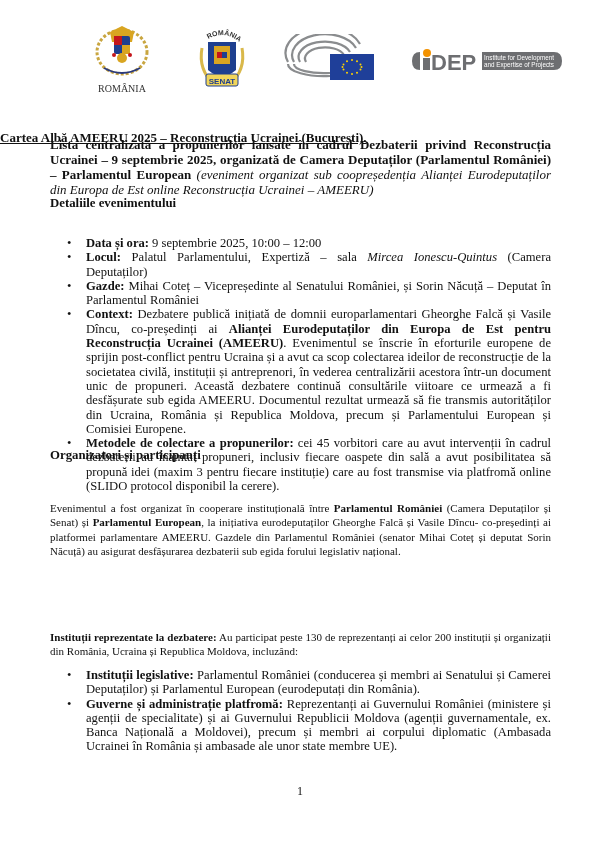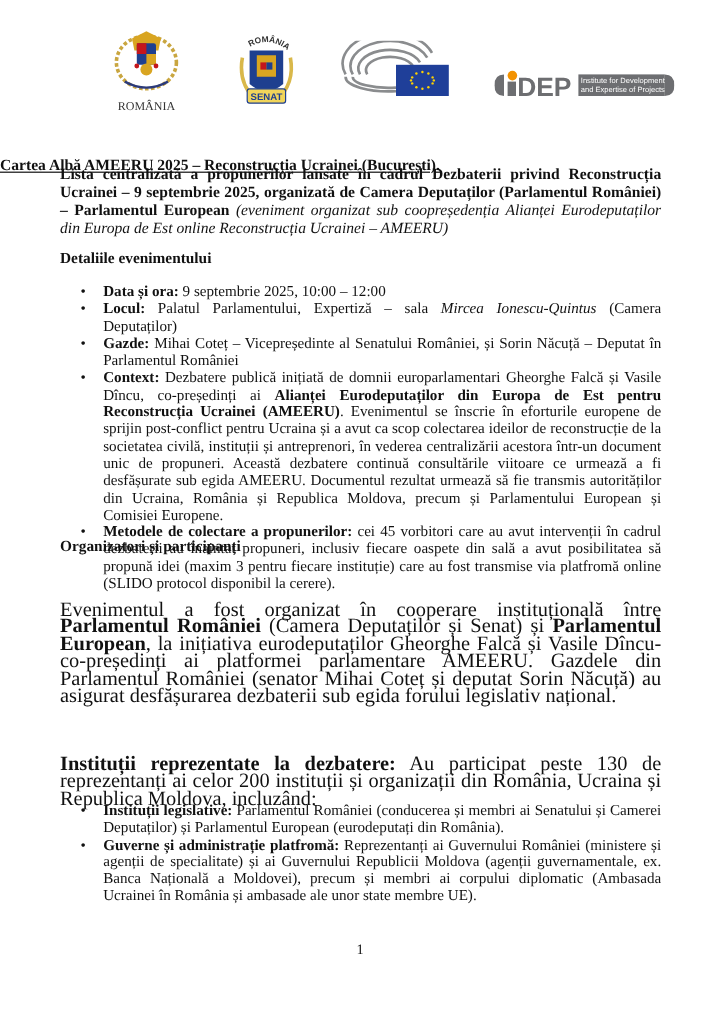--- a/index.html
+++ b/index.html
@@ -5,29 +5,29 @@
   html, body { margin: 0; padding: 0; background: #ffffff; }
   body { width: 600px; height: 848px; position: relative; overflow: hidden;
          font-family: "Liberation Serif", "DejaVu Serif", serif; color: #111; }
   .page { position: absolute; left: 0; top: 0; width: 600px; height: 848px; }
 
   .logos { position: absolute; top: 22px; left: 0; width: 600px; height: 75px; }
   .logo { position: absolute; }
   .logo-ro { left: 92px; top: 0; width: 60px; height: 75px; }
   .logo-senat { left: 194px; top: 0; width: 56px; height: 72px; }
   .logo-ep { left: 284px; top: 12px; width: 92px; height: 46px; }
-  .logo-idep { left: 412px; top: 36px; width: 150px; height: 26px; }
+  .logo-idep { left: 412px; top: 26px; width: 150px; height: 26px; }
 
-  .text-block { position: absolute; left: 50px; width: 501px; font-size: 17px; line-height: 14.4px; text-align: justify; }
+  .text-block { position: absolute; left: 50px; width: 501px; font-size: 11px; line-height: 14.4px; text-align: justify; }
   .title { position: absolute; top: 107px; left: 0; width: 536px; text-align: left;
            font-size: 13px; font-weight: bold; text-decoration: underline; margin-top: 23px; }
   .intro { top: 137px; font-weight: bold; font-size: 13px; line-height: 15px; }
   .intro .ital { font-weight: normal; font-style: italic; }
   .heading { position: absolute; left: 50px; font-weight: bold; font-size: 12.8px; }
-  .h1 { top: 208px; }
+  .h1 { top: 196px; }
   .h2 { top: 448px; }
 
   ul.bullets { position: absolute; left: 50px; width: 501px; margin: 0; padding: 0; list-style: none; font-size: 12.6px; line-height: 14.3px; }
   ul.bullets li { position: relative; padding-left: 36px; text-align: justify; }
   ul.bullets li .dot { position: absolute; left: 17px; top: 0; }
   .b1 { top: 236px; }
   .b2 { top: 668px; }
 
   .p1 { top: 501px; }
   .p2 { top: 587px; }

